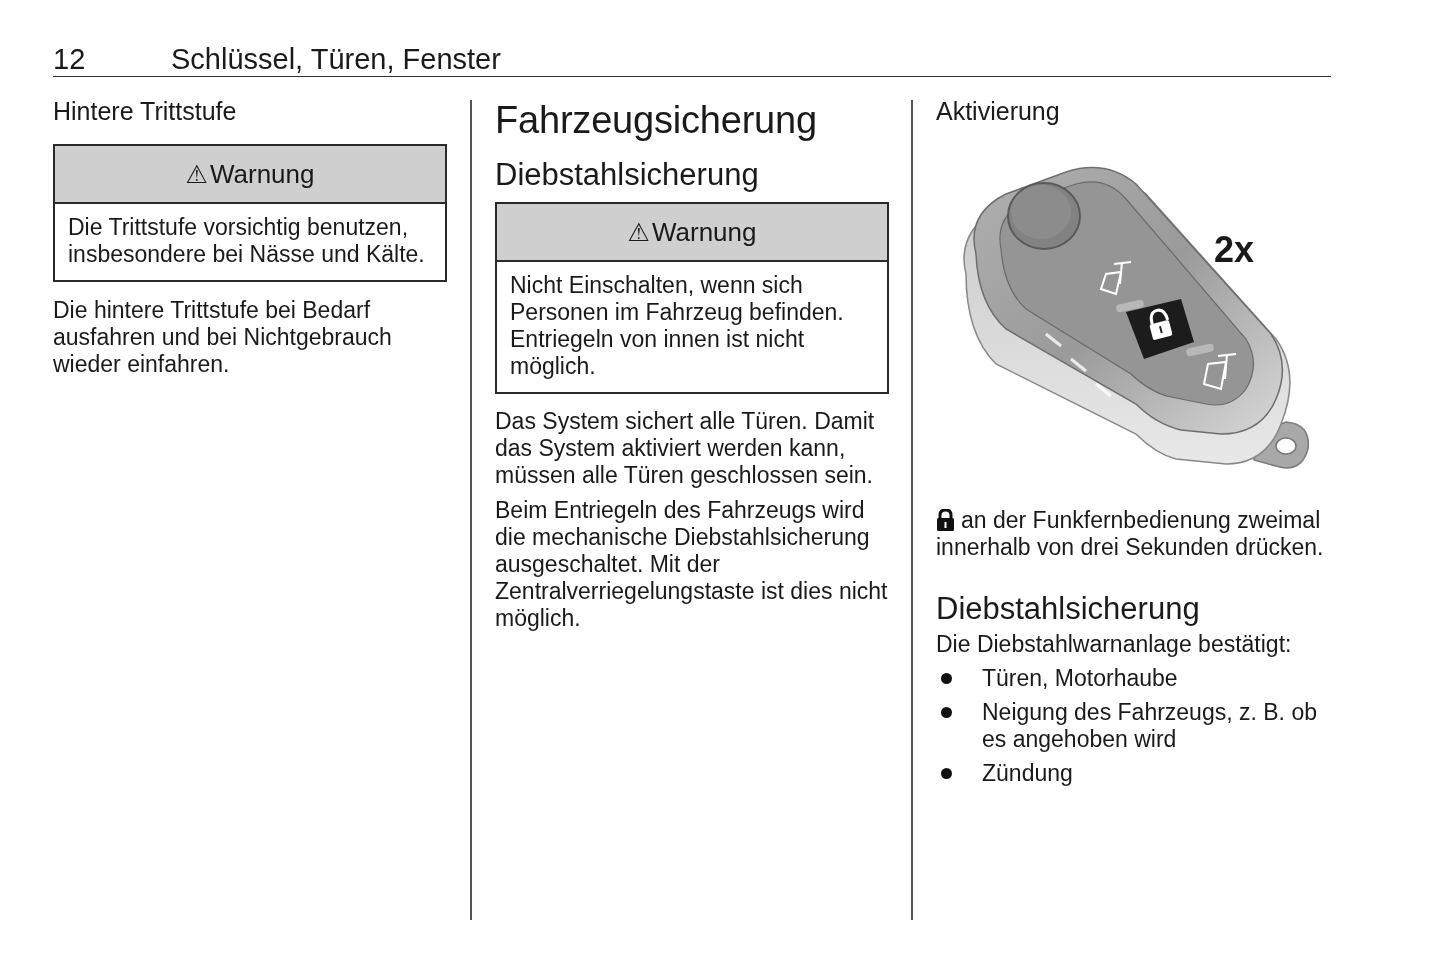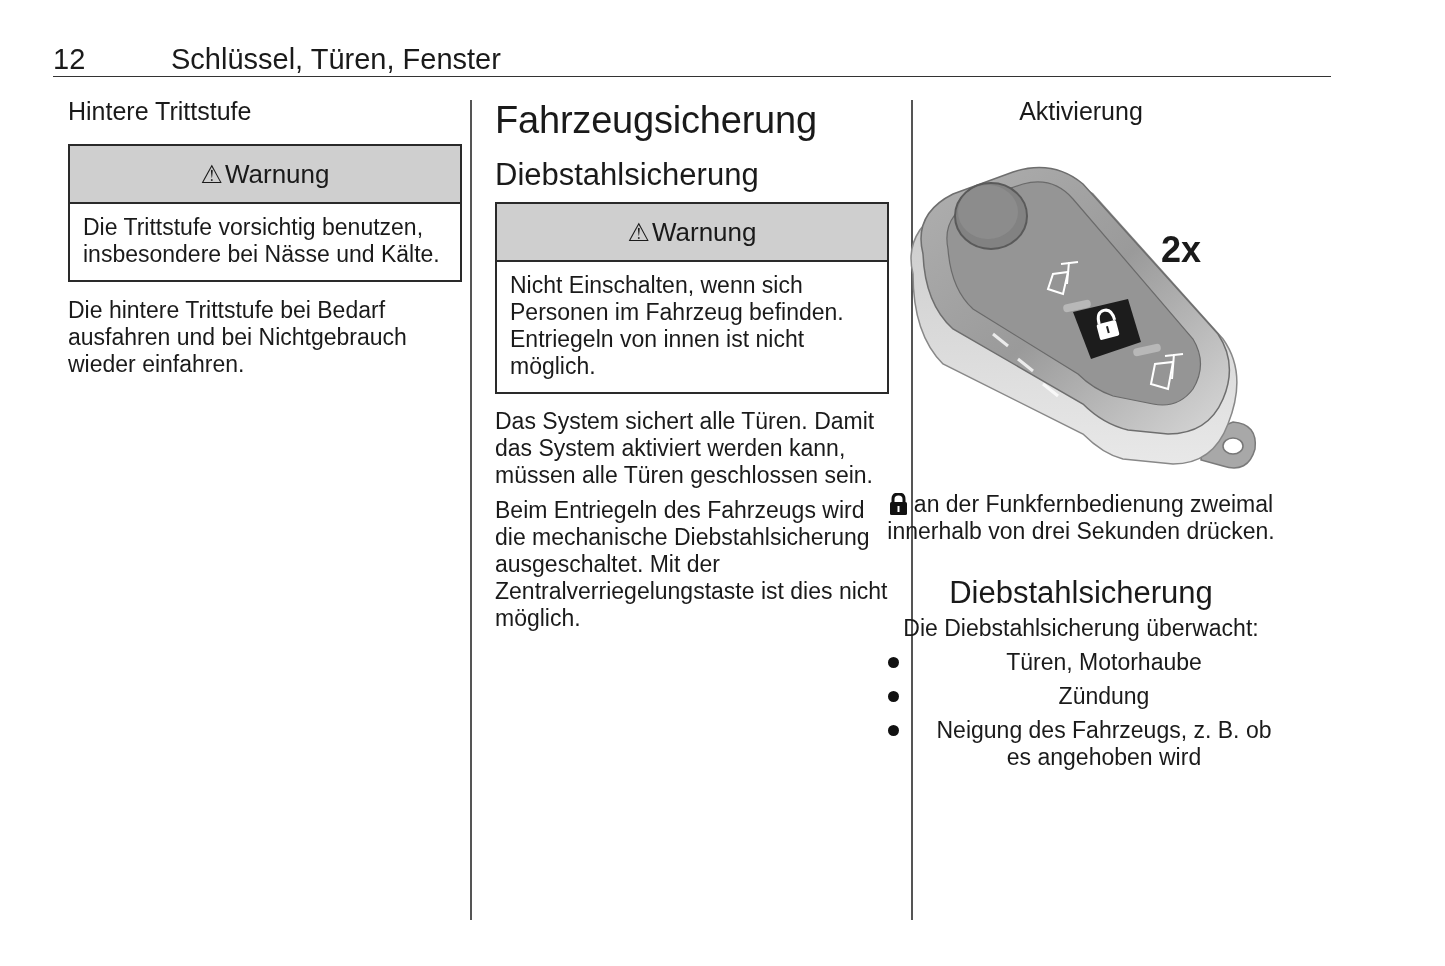--- a/index.html
+++ b/index.html
@@ -4,23 +4,23 @@
   <style>
     * { box-sizing: border-box; margin: 0; padding: 0; }
     html, body { width: 1445px; height: 966px; background: #ffffff; overflow: hidden; }
     body { position: relative; font-family: "Liberation Sans", sans-serif; color: #1a1a1a; }
 
     .page-header { position: absolute; left: 53px; top: 40px; width: 1278px; height: 37px; border-bottom: 1.5px solid #333; }
     .page-number { position: absolute; left: 0; top: 2px; font-size: 29px; line-height: 34px; }
     .page-section { position: absolute; left: 118px; top: 2px; font-size: 29px; line-height: 34px; }
 
     .col { position: absolute; top: 96px; }
-    .col-1 { left: 68px; width: 395px; }
+    .col-1 { left: 53px; width: 395px; }
     .col-2 { left: 495px; width: 395px; }
-    .col-3 { left: 883px; width: 396px; text-align: center; }
+    .col-3 { left: 936px; width: 396px; }
 
     .vdivider { position: absolute; top: 100px; width: 2px; height: 820px; background: #555; }
     .vd-1 { left: 470px; }
     .vd-2 { left: 911px; }
 
     .h3 { font-size: 25px; line-height: 30px; }
     .h1 { font-size: 38px; line-height: 44px; letter-spacing: -0.2px; }
     .h2 { font-size: 31px; line-height: 36px; }
     p.body { font-size: 23px; line-height: 27px; }
 
@@ -121,28 +121,28 @@
 
       <g stroke="#ffffff" stroke-width="3" opacity="0.8">
         <path d="M110 200 L125 212"></path>
         <path d="M135 225 L150 237"></path>
         <path d="M160 250 L175 262"></path>
       </g>
     </svg>
     <div class="fig-label">2x</div>
   </div>
 
-  <p class="body" style="margin-top:12px;">
+  <p class="body" style="margin-top:28px;">
     <svg class="lock-inline" viewBox="0 0 19 22">
       <path d="M4 10 V6 Q4 1 9.5 1 Q15 1 15 6 V10" fill="none" stroke="#111" stroke-width="3"></path>
       <rect x="1" y="9" width="17" height="13" rx="1.5" fill="#111"></rect>
       <rect x="8.5" y="13" width="2" height="6" fill="#fff"></rect>
     </svg><span>an der Funkfernbedienung zweimal innerhalb von drei Sekunden drücken.</span>
   </p>
 
   <div class="h2" style="margin-top:30px;">Diebstahlsicherung</div>
-  <p class="body" style="margin-top:4px;">Die Diebstahlsicherung überwacht:</p>
+  <p class="body" style="margin-top:4px;">Die Diebstahlwarnanlage bestätigt:</p>
   <ul class="bullets">
     <li><span class="dot"></span><span>Türen, Motorhaube</span></li>
+    <li><span class="dot"></span><span>Neigung des Fahrzeugs, z. B. ob es angehoben wird</span></li>
     <li><span class="dot"></span><span>Zündung</span></li>
-    <li><span class="dot"></span><span>Neigung des Fahrzeugs, z. B. ob es angehoben wird</span></li>
   </ul>
 </div>
 
 </body></html>

